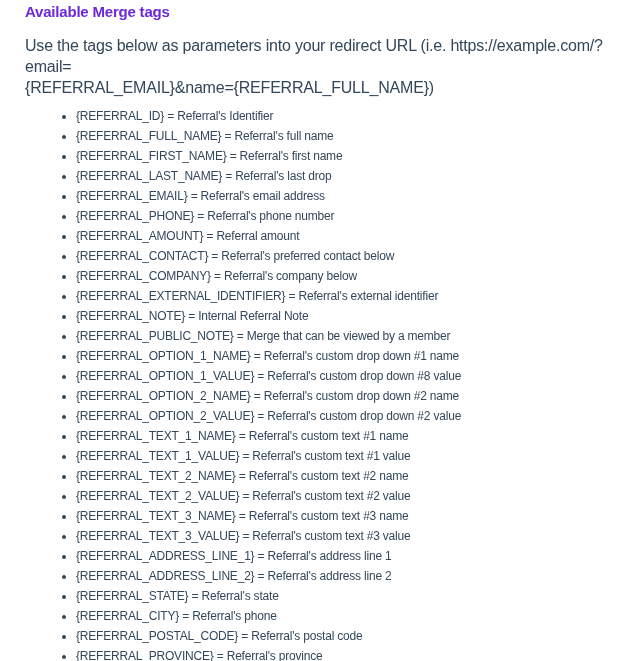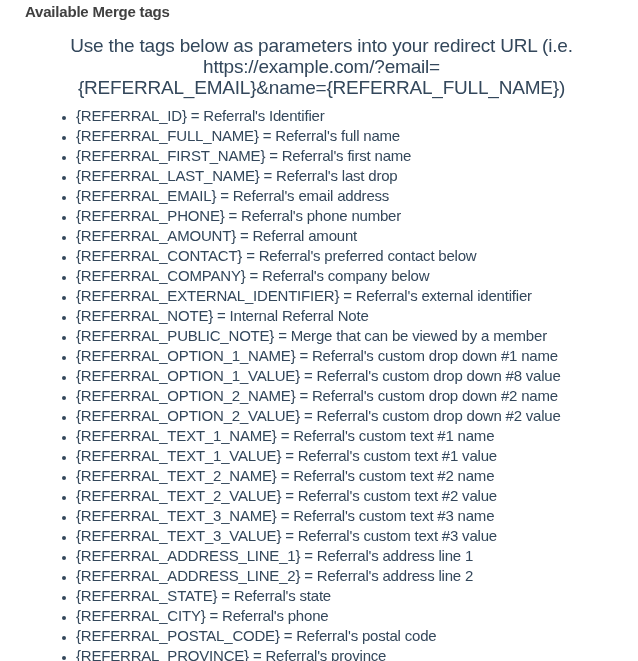--- a/index.html
+++ b/index.html
@@ -16,38 +16,37 @@
     letter-spacing: -0.2px;
   }
   .section {
     padding: 2px 20px 0 25px;
   }
   .section-title {
     margin: 0 0 14px 0;
     font-size: 15px;
     font-weight: 700;
     line-height: 19px;
-    color: #404040;
+    color: #6d28d9;
   }
   .intro {
     margin: 0 0 8px 0;
-    font-size: 19px;
+    font-size: 16px;
     line-height: 21px;
-    text-align: center;
   }
   .intro-line {
     display: block;
   }
   .tag-list {
     margin: 0;
     padding: 0 0 0 51px;
     list-style: disc outside;
   }
   .tag-item {
-    font-size: 15px;
+    font-size: 12px;
     line-height: 20px;
     white-space: nowrap;
   }
   .tag-item::marker {
     color: #33475b;
     font-size: 12px;
   }
 </style>
 </head>
 <body>

